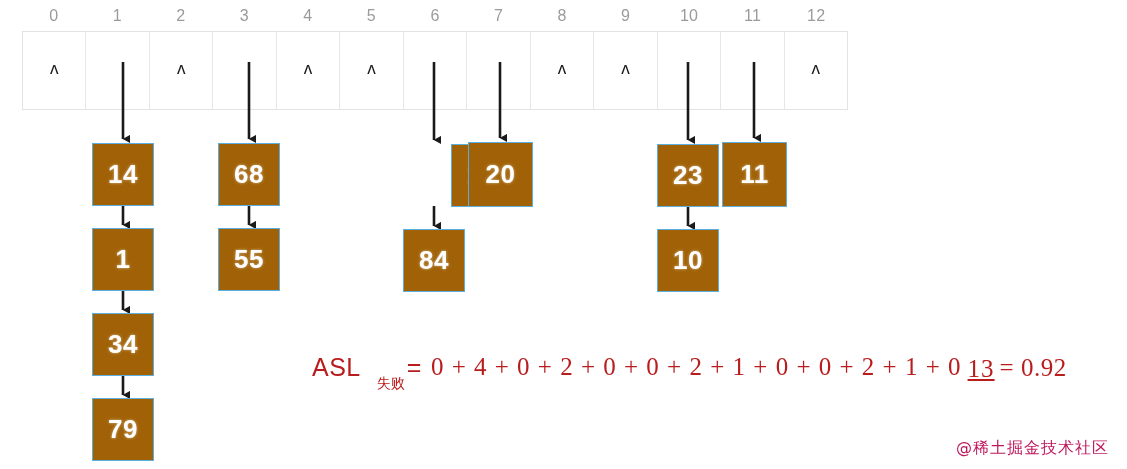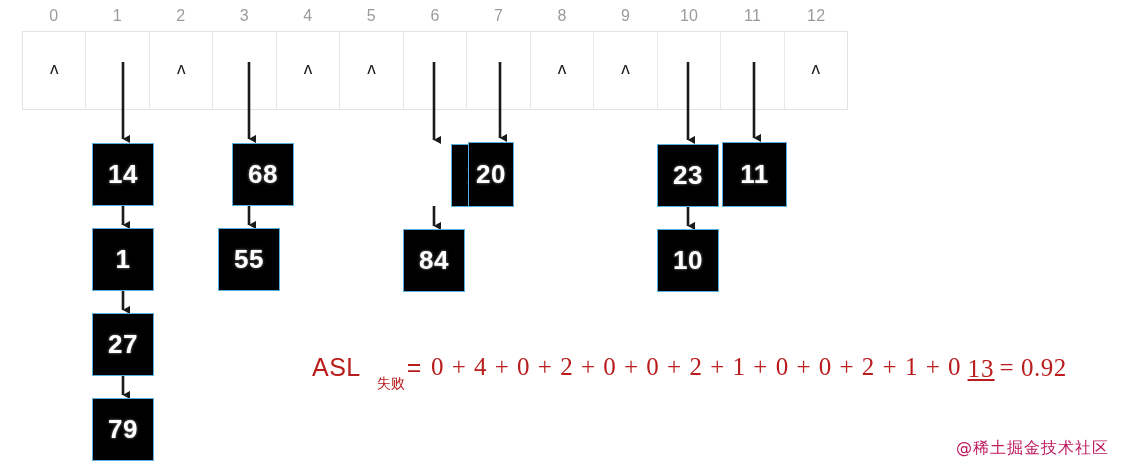--- a/index.html
+++ b/index.html
@@ -77,21 +77,21 @@
     width: 1127px;
     height: 469px;
     pointer-events: none;
   }
 
   
   .node {
     position: absolute;
     width: 62px;
     height: 63px;
-    background: #000000;
+    background: #a16207;
     border: 1px solid #59b0e0;
     box-sizing: border-box;
     color: #ffffff;
     font-size: 26px;
     font-weight: 700;
     display: flex;
     align-items: center;
     justify-content: center;
     font-family: "Liberation Sans", sans-serif;
     text-shadow: 0 0 3px rgba(255,255,255,0.55);
@@ -253,30 +253,30 @@
       <line x1="123" y1="290" x2="123" y2="310"></line>
       <line x1="123" y1="375" x2="123" y2="395"></line>
       <line x1="249" y1="205" x2="249" y2="225"></line>
       <line x1="434" y1="206" x2="434" y2="226"></line>
       <line x1="688" y1="206" x2="688" y2="226"></line>
     </g>
   </svg>
 
   <div class="node" style="left:92px;  top:143px;">14</div>
   <div class="node" style="left:92px;  top:228px;">1</div>
-  <div class="node" style="left:92px;  top:313px;">27</div>
+  <div class="node" style="left:92px;  top:313px;">34</div>
   <div class="node" style="left:92px;  top:398px;">79</div>
 
-  <div class="node" style="left:232px; top:143px;">68</div>
+  <div class="node" style="left:218px; top:143px;">68</div>
   <div class="node" style="left:218px; top:228px;">55</div>
 
   <div class="node" style="left:403px; top:144px;margin-left:48px;">19</div>
   <div class="node" style="left:403px; top:229px;">84</div>
 
-  <div class="node" style="left:468px; top:142px; width:46px; height:65px;">20</div>
+  <div class="node" style="left:468px; top:142px; width:65px; height:65px;">20</div>
 
   <div class="node" style="left:657px; top:144px;">23</div>
   <div class="node" style="left:657px; top:229px;">10</div>
 
   <div class="node" style="left:722px; top:142px; width:65px; height:65px;">11</div>
 
   <div class="formula">
     <span class="formula-lhs">
       <span>ASL</span>
         <span class="formula-sub">失败</span>

